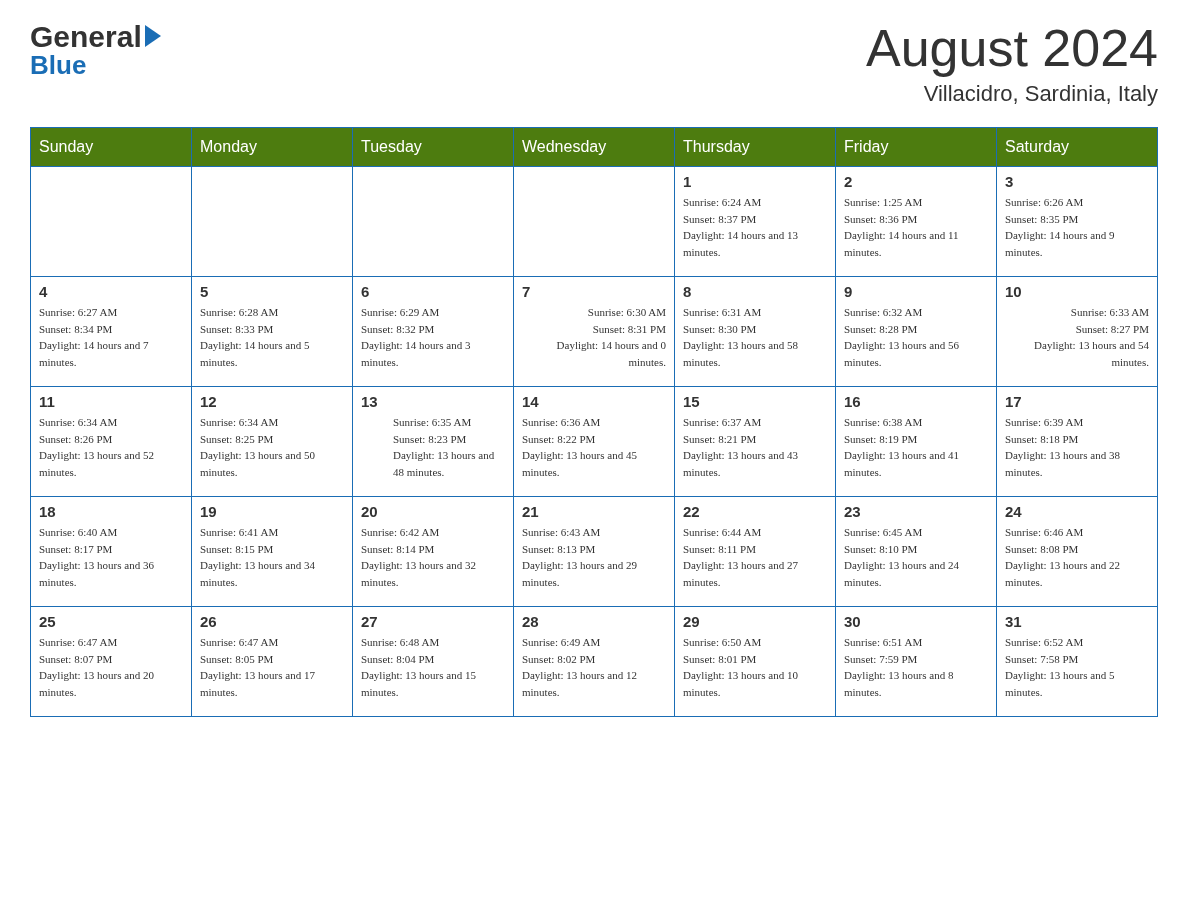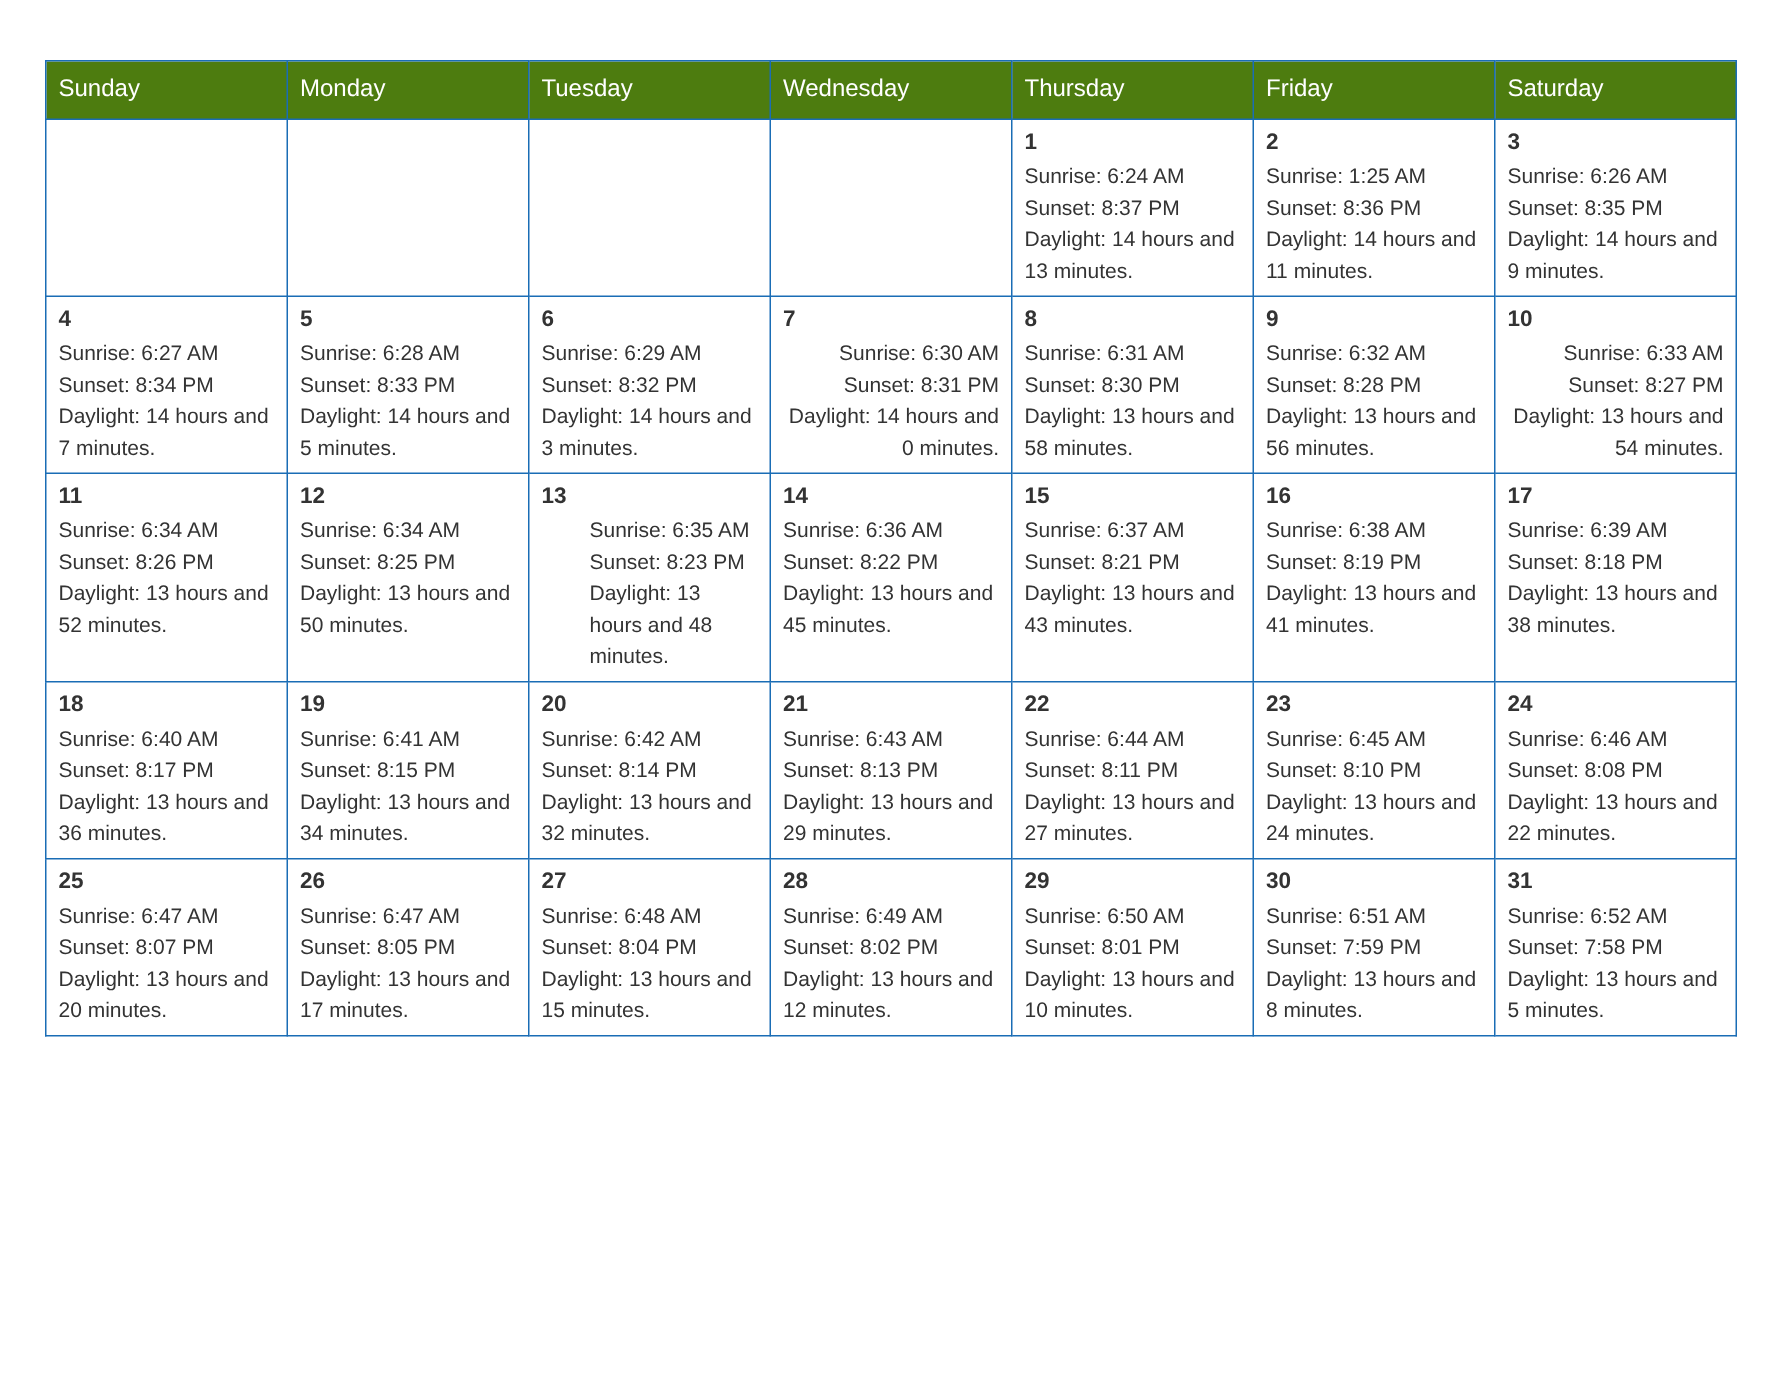--- a/index.html
+++ b/index.html
@@ -58,22 +58,23 @@
       color: #333;
       height: 110px;
     }
     tbody tr td .day-num {
       font-size: 15px;
       font-weight: bold;
       display: block;
       margin-bottom: 4px;
     }
     tbody tr td .day-info {
-      font-size: 14px;
+      font-size: 11px;
       line-height: 1.5;
+      font-family: Liberation Serif, serif;
     }
     tbody tr td.empty {
       background: #fff;
     }
     .logo-row1 {
       display: flex;
       align-items: center;
       font-size: 30px;
       font-weight: bold;
       color: #333;
@@ -82,20 +83,33 @@
       font-size: 26px;
       font-weight: bold;
       color: #1a6db5;
       margin-top: -4px;
     }
   </style>
 </head>
 <body>
 
 <div class="header">
+  <div class="logo">
+    <div class="logo-row1">
+      <span style="font-size:30px;font-weight:bold;color:#333;">General</span>
+      <span style="display:inline-block;width:0;height:0;border-top:11px solid transparent;border-bottom:11px solid transparent;border-left:16px solid #1a6db5;margin-left:3px;vertical-align:middle;position:relative;top:-1px;"></span>
+    </div>
+    <div class="logo-row2">
+      <span>Blue</span>
+    </div>
+  </div>
+  <div class="title-block">
+    <div class="calendar-title">August 2024</div>
+    <div class="calendar-subtitle">Villacidro, Sardinia, Italy</div>
+  </div>
 </div>
 
 <table>
   <thead>
     <tr>
     <th>Sunday</th>
         <th>Monday</th>
         <th>Tuesday</th>
         <th>Wednesday</th>
         <th>Thursday</th>

